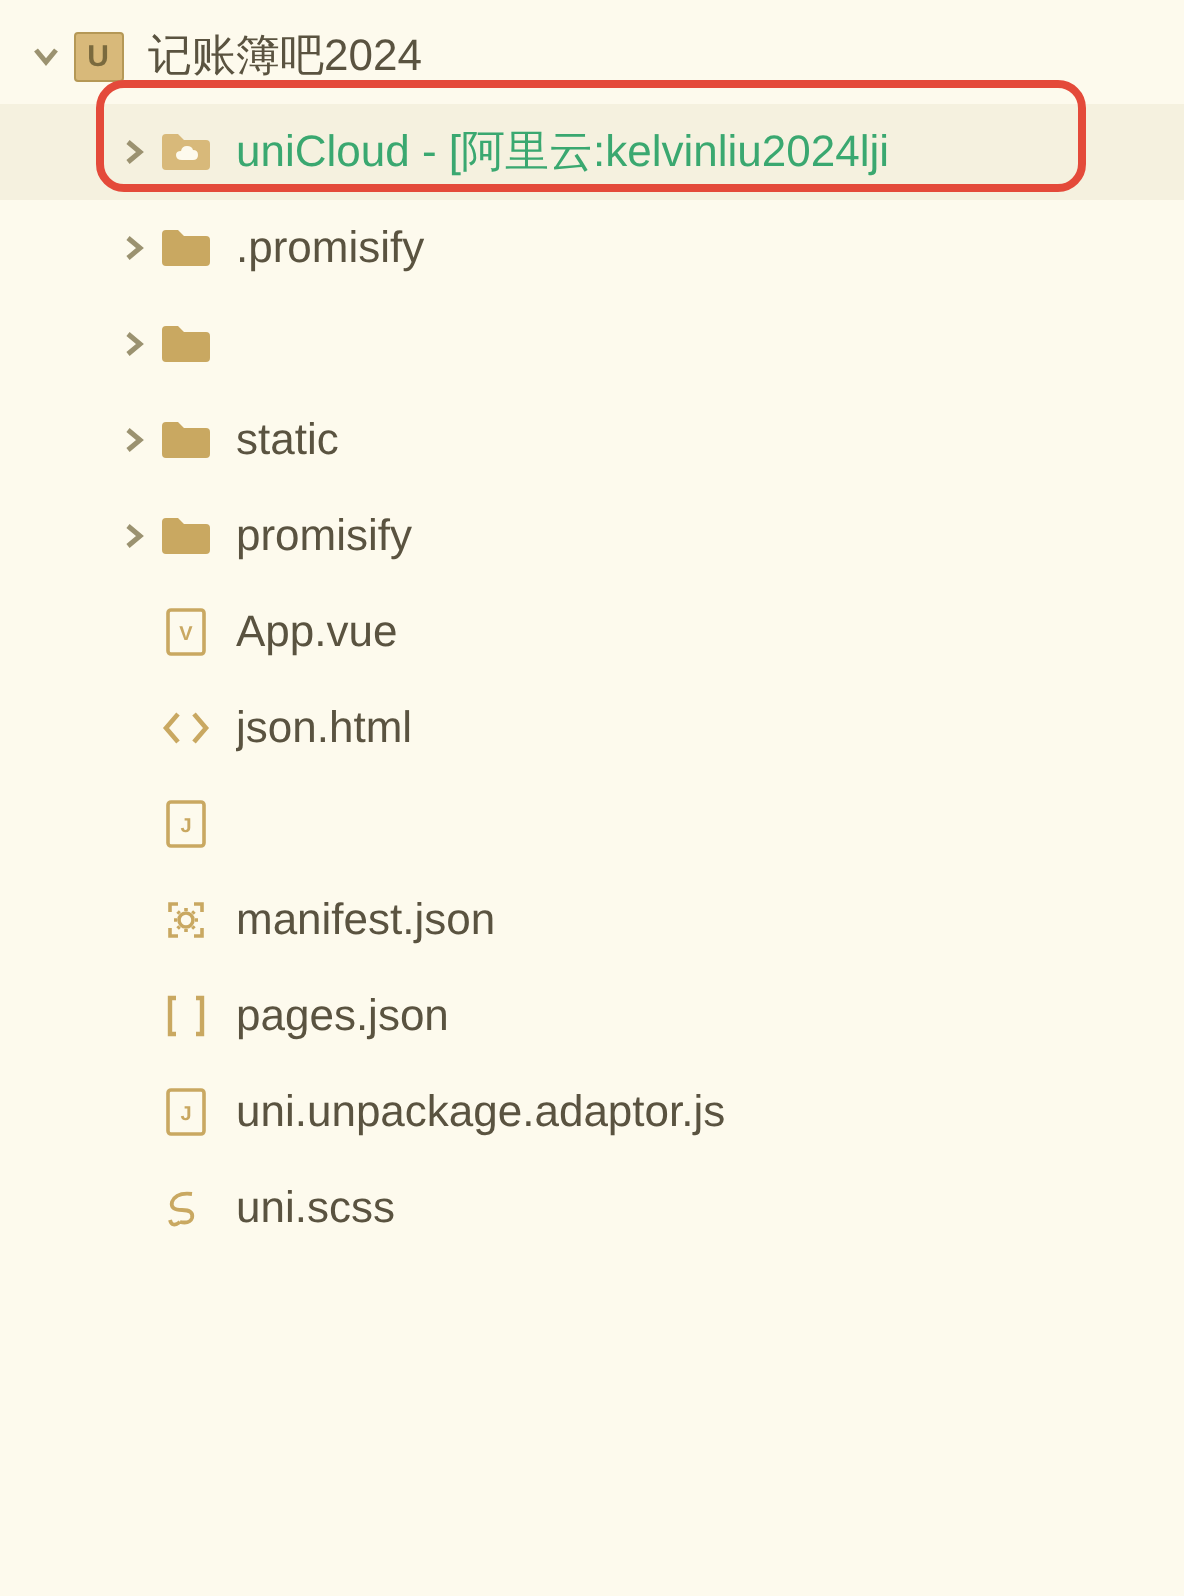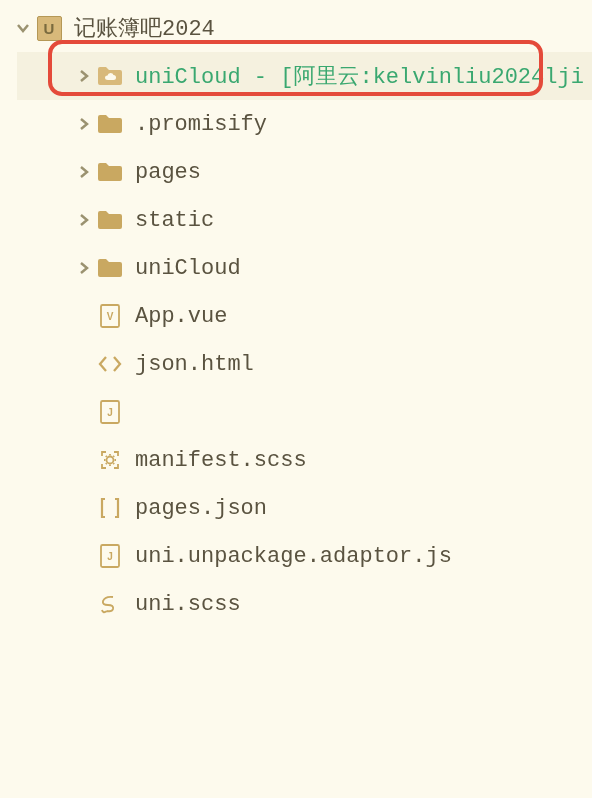--- a/index.html
+++ b/index.html
@@ -18,21 +18,21 @@
       align-items: center;
       height: 48px;
       white-space: nowrap;
       cursor: pointer;
       position: relative;
     }
     .tree-row.selected {
       background: #f5f1df;
     }
     .indent-0 { padding-left: 12px; }
-    .indent-1 { padding-left: 56px; margin-left: 17px; }
+    .indent-1 { padding-left: 56px; }
     .chevron {
       width: 22px;
       display: inline-flex;
       align-items: center;
       justify-content: center;
       flex-shrink: 0;
     }
     .chevron svg { stroke: #9b9270; stroke-width: 2.5; fill: none; }
     .chevron-space { width: 22px; flex-shrink: 0; }
     .icon {
@@ -52,21 +52,21 @@
       display: inline-flex;
       align-items: center;
       justify-content: center;
       font-size: 15px;
       font-weight: 700;
       color: #7a6a3e;
       border-radius: 2px;
     }
     .file-outline { stroke: #c9a861; stroke-width: 1.8; fill: none; }
     .file-outline-text { fill: #c9a861; font-size: 10px; font-weight: 700; }
-    .label { flex: 1; overflow: hidden; text-overflow: clip; font-family: Liberation Mono, monospace; }
+    .label { flex: 1; overflow: hidden; text-overflow: clip; }
     .label-green { color: #3aa870; }
     .highlight-box {
       position: absolute;
       border: 4.5px solid #e44a3a;
       border-radius: 14px;
       pointer-events: none;
       z-index: 5;
     }
   </style>
 </head>
@@ -118,21 +118,20 @@
         <span class="chevron">
   <svg width="14" height="14" viewBox="0 0 14 14">
             <path d="M4 2 L10 7 L4 12"></path>
           </svg>
 </span>
         <span class="icon">
   <svg width="26" height="22" viewBox="0 0 26 22">
             <path class="folder-brown" d="M1 4 Q1 2 3 2 L9 2 L12 5 L23 5 Q25 5 25 7 L25 18 Q25 20 23 20 L3 20 Q1 20 1 18 Z"></path>
           </svg>
 </span>
-        <span class="label">pages</span>
       </div>
       <div class="tree-row indent-1">
         <span class="chevron">
   <svg width="14" height="14" viewBox="0 0 14 14">
             <path d="M4 2 L10 7 L4 12"></path>
           </svg>
 </span>
         <span class="icon">
   <svg width="26" height="22" viewBox="0 0 26 22">
             <path class="folder-brown" d="M1 4 Q1 2 3 2 L9 2 L12 5 L23 5 Q25 5 25 7 L25 18 Q25 20 23 20 L3 20 Q1 20 1 18 Z"></path>
@@ -144,21 +143,21 @@
         <span class="chevron">
   <svg width="14" height="14" viewBox="0 0 14 14">
             <path d="M4 2 L10 7 L4 12"></path>
           </svg>
 </span>
         <span class="icon">
   <svg width="26" height="22" viewBox="0 0 26 22">
             <path class="folder-brown" d="M1 4 Q1 2 3 2 L9 2 L12 5 L23 5 Q25 5 25 7 L25 18 Q25 20 23 20 L3 20 Q1 20 1 18 Z"></path>
           </svg>
 </span>
-        <span class="label">uniCloud</span>
+        <span class="label">promisify</span>
       </div>
       <div class="tree-row indent-1">
         <span class="chevron-space"></span>
         <span class="icon">
   <svg width="22" height="26" viewBox="0 0 22 26">
     <rect class="file-outline" x="2" y="2" width="18" height="22" rx="1.5"></rect>
     <text x="11" y="17" text-anchor="middle" class="file-outline-text">V</text>
   </svg>
 </span>
         <span class="label">App.vue</span>
@@ -184,21 +183,21 @@
       </div>
       <div class="tree-row indent-1">
         <span class="chevron-space"></span>
         <span class="icon">
   <svg width="24" height="24" viewBox="0 0 24 24">
     <path stroke="#c9a861" stroke-width="1.8" fill="none" d="M4 8 L4 4 L8 4 M16 4 L20 4 L20 8 M20 16 L20 20 L16 20 M8 20 L4 20 L4 16"></path>
     <circle cx="12" cy="12" r="3.5" fill="none" stroke="#c9a861" stroke-width="1.8"></circle>
     <path stroke="#c9a861" stroke-width="1.8" d="M12 7.5 L12 6 M12 16.5 L12 18 M7.5 12 L6 12 M16.5 12 L18 12 M8.8 8.8 L7.8 7.8 M15.2 8.8 L16.2 7.8 M8.8 15.2 L7.8 16.2 M15.2 15.2 L16.2 16.2"></path>
   </svg>
 </span>
-        <span class="label">manifest.scss</span>
+        <span class="label">manifest.json</span>
       </div>
       <div class="tree-row indent-1">
         <span class="chevron-space"></span>
         <span class="icon">
   <svg width="24" height="24" viewBox="0 0 24 24">
     <path stroke="#c9a861" stroke-width="2.2" fill="none" d="M7 3 L4 3 L4 21 L7 21"></path>
     <path stroke="#c9a861" stroke-width="2.2" fill="none" d="M17 3 L20 3 L20 21 L17 21"></path>
   </svg>
 </span>
         <span class="label">pages.json</span>

